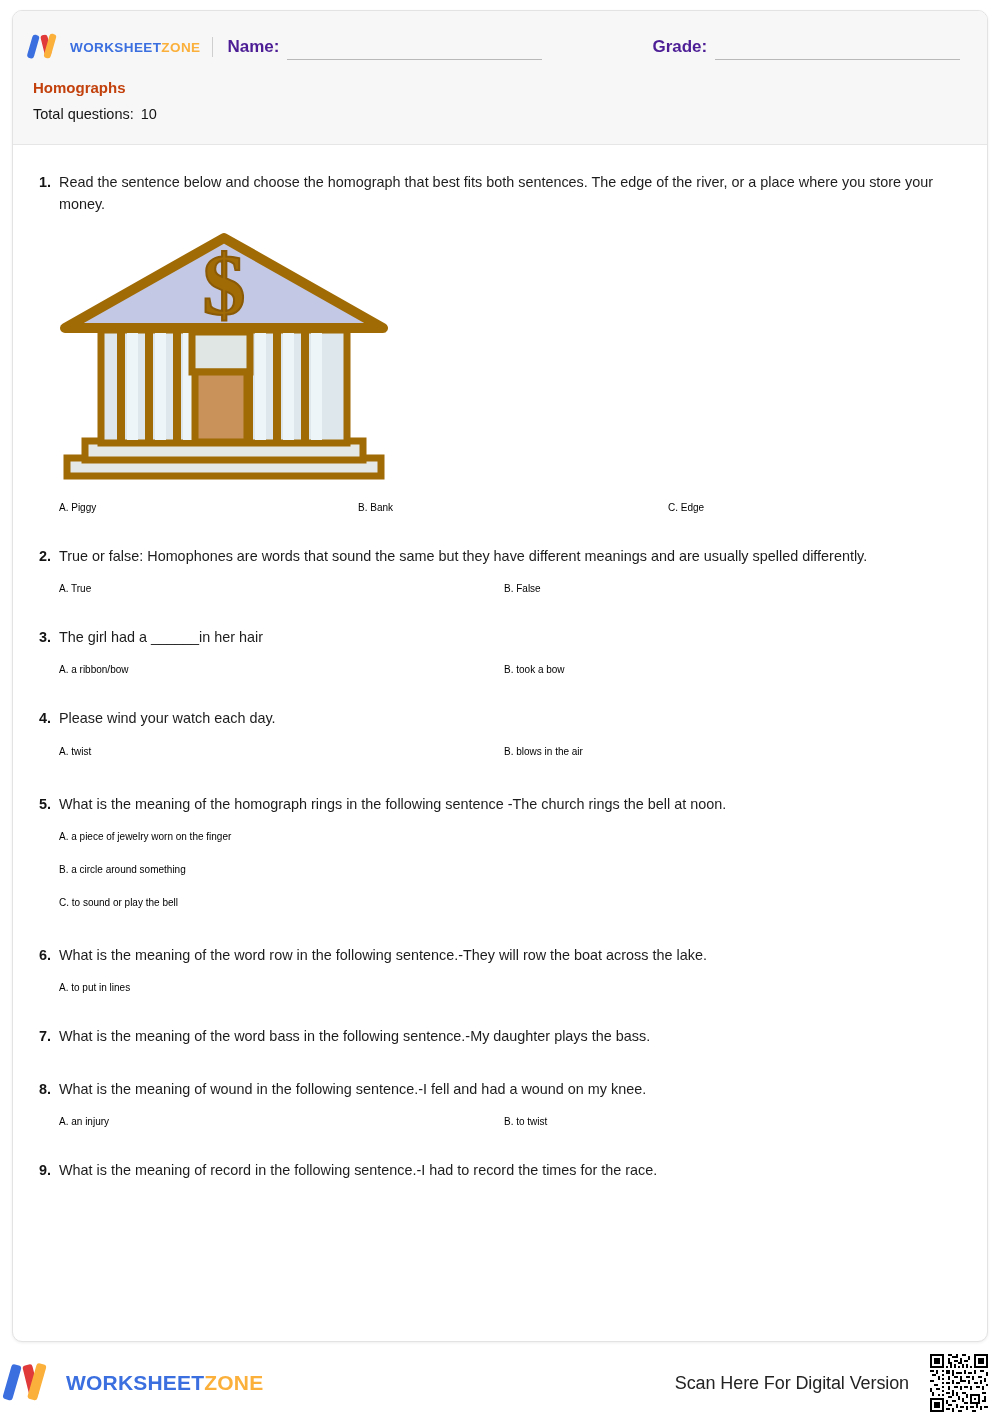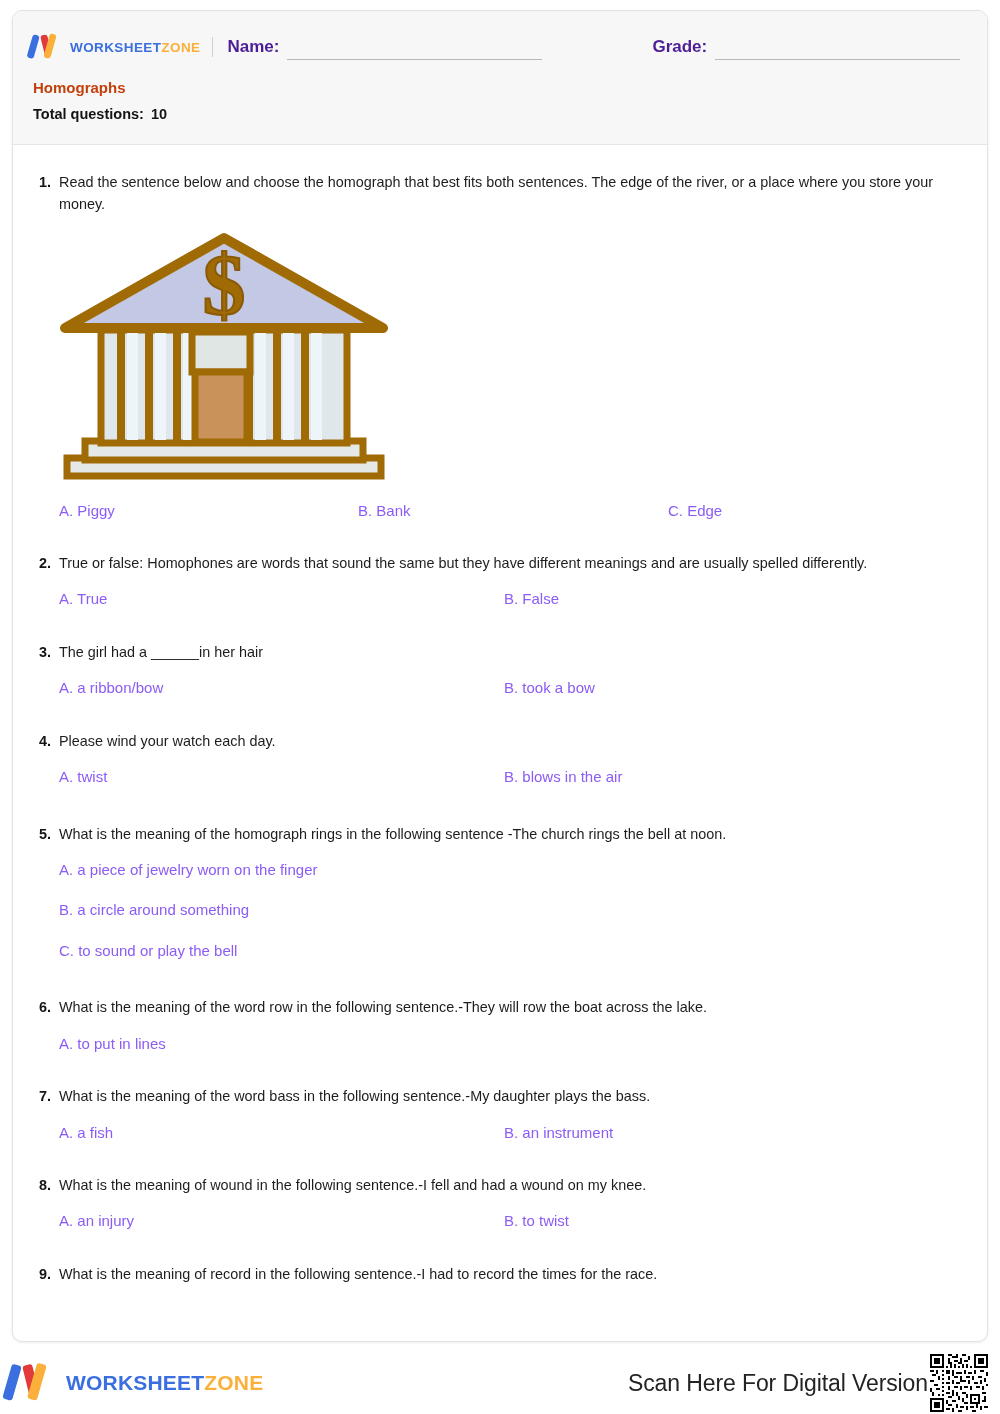--- a/index.html
+++ b/index.html
@@ -120,21 +120,21 @@
   }
   .ws-title {
     font-size: 15px;
     font-weight: bold;
     color: #c2410c;
     margin: 0 0 9px 0;
     line-height: 1.2;
   }
   .ws-total {
     font-size: 14.5px;
-    font-weight: bold;
+    font-weight: normal;
     color: #141414;
     line-height: 1.2;
   }
   .ws-total .count { margin-left: 7px; }
 
   
   .ws-body {
     padding: 26px 20px 0 20px;
   }
 
@@ -162,22 +162,22 @@
   }
 
   
   .opts {
     margin-top: 14px;
   }
   .opts.cols {
     display: flex;
   }
   .opt {
-    font-size: 15px;
-    color: #8b5cf6;
+    font-size: 10px;
+    color: #000000;
     line-height: 1.5;
   }
   .opts.cols .opt:nth-child(1) { width: 299px; flex: 0 0 299px; }
   .opts.cols .opt:nth-child(2) { width: 294px; flex: 0 0 294px; }
   .opts.cols .opt:nth-child(3) { flex: 1 1 auto; margin-left: 16px; }
 
   
   .opts.cols2 .opt:nth-child(1) { width: 445px; flex: 0 0 445px; }
   .opts.cols2 .opt:nth-child(2) { flex: 1 1 auto; }
 
@@ -216,24 +216,24 @@
   }
   .footer-logo .b1 { width: 10px; height: 36px; left: 0; }
   .footer-logo .b2 { width: 10px; height: 31px; left: 10px; }
   .footer-logo .b3 { width: 10px; height: 37px; left: 25px; top: -1px; }
   .footer-logo .logo-text {
     font-size: 21px;
     letter-spacing: 0.2px;
   }
   .footer-spacer { flex: 1 1 auto; }
   .scan-text {
-    font-size: 23px;
+    font-size: 18px;
     color: #232323;
     white-space: nowrap;
-    margin-right: 2px;
+    margin-right: 21px;
     letter-spacing: -0.1px;
   }
   .qr {
     width: 58px;
     height: 58px;
     flex: 0 0 auto;
     background: #fff;
     display: block;
   }
 </style>
@@ -380,24 +380,20 @@
         </div>
       </div>
     </div>
 
     <div class="q-gap-md"></div>
 
     <div class="q">
       <div class="q-num">7.</div>
       <div class="q-body">
         <p class="q-text">What is the meaning of the word bass in the following sentence.-My daughter plays the bass.</p>
-        <div class="opts cols cols2">
-          <div class="opt">A. a fish</div>
-          <div class="opt">B. an instrument</div>
-        </div>
       </div>
     </div>
 
     <div class="q-gap-md"></div>
 
     <div class="q">
       <div class="q-num">8.</div>
       <div class="q-body">
         <p class="q-text">What is the meaning of wound in the following sentence.-I fell and had a wound on my knee.</p>
         <div class="opts cols cols2">

